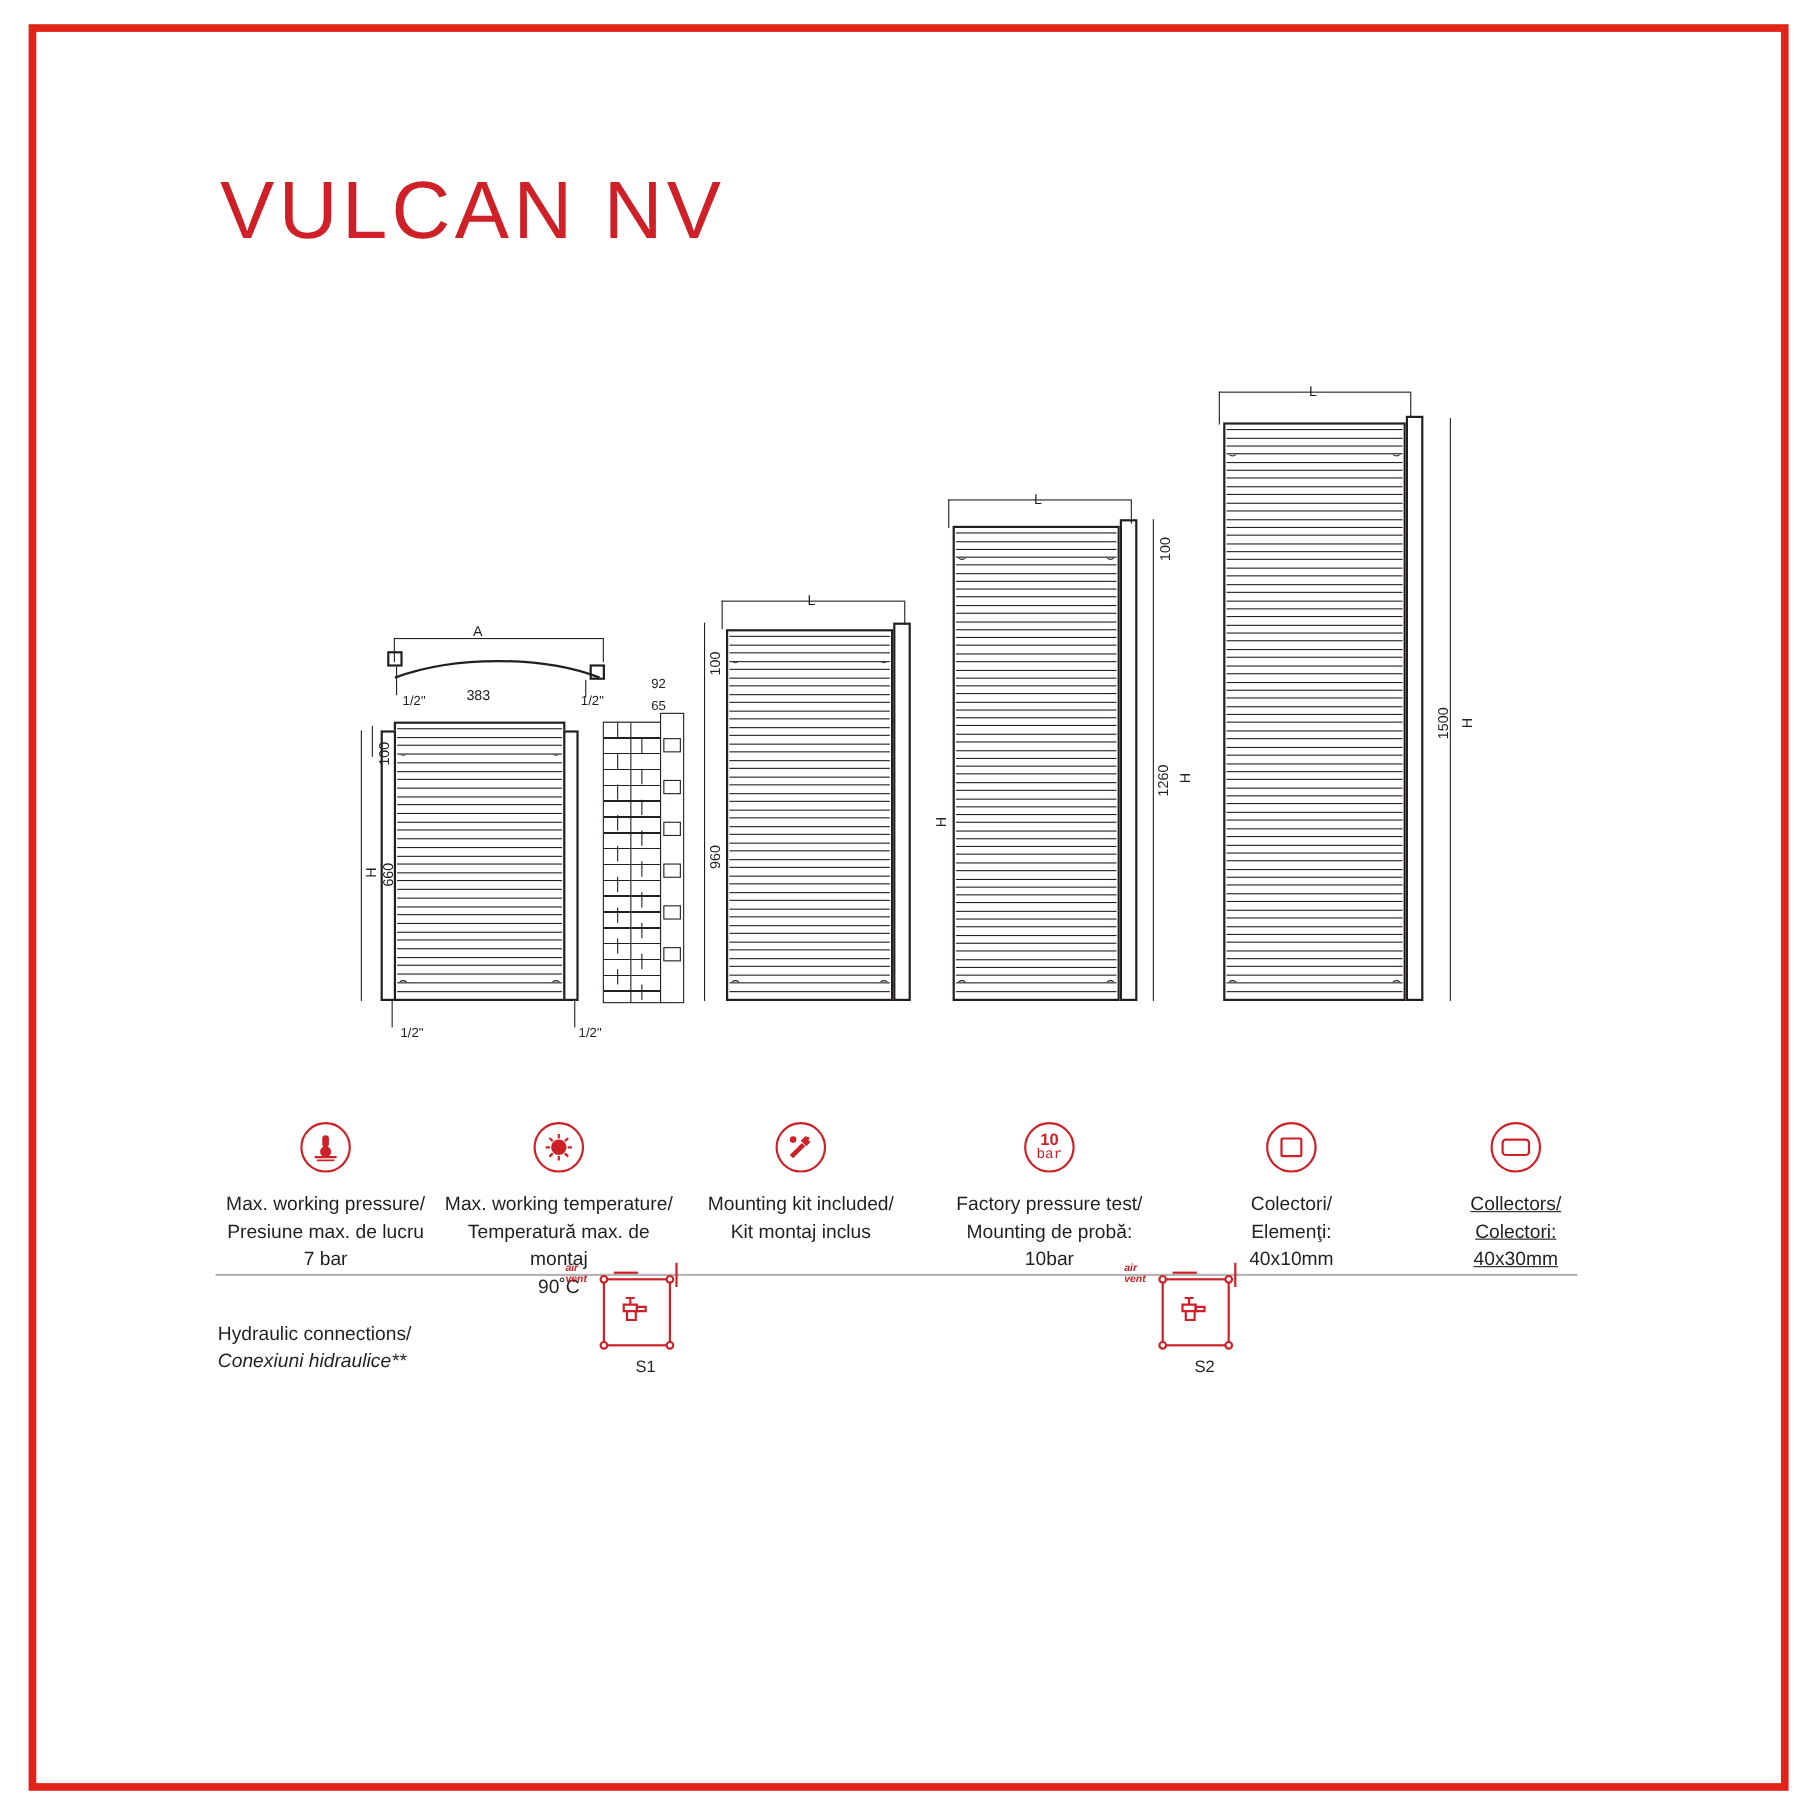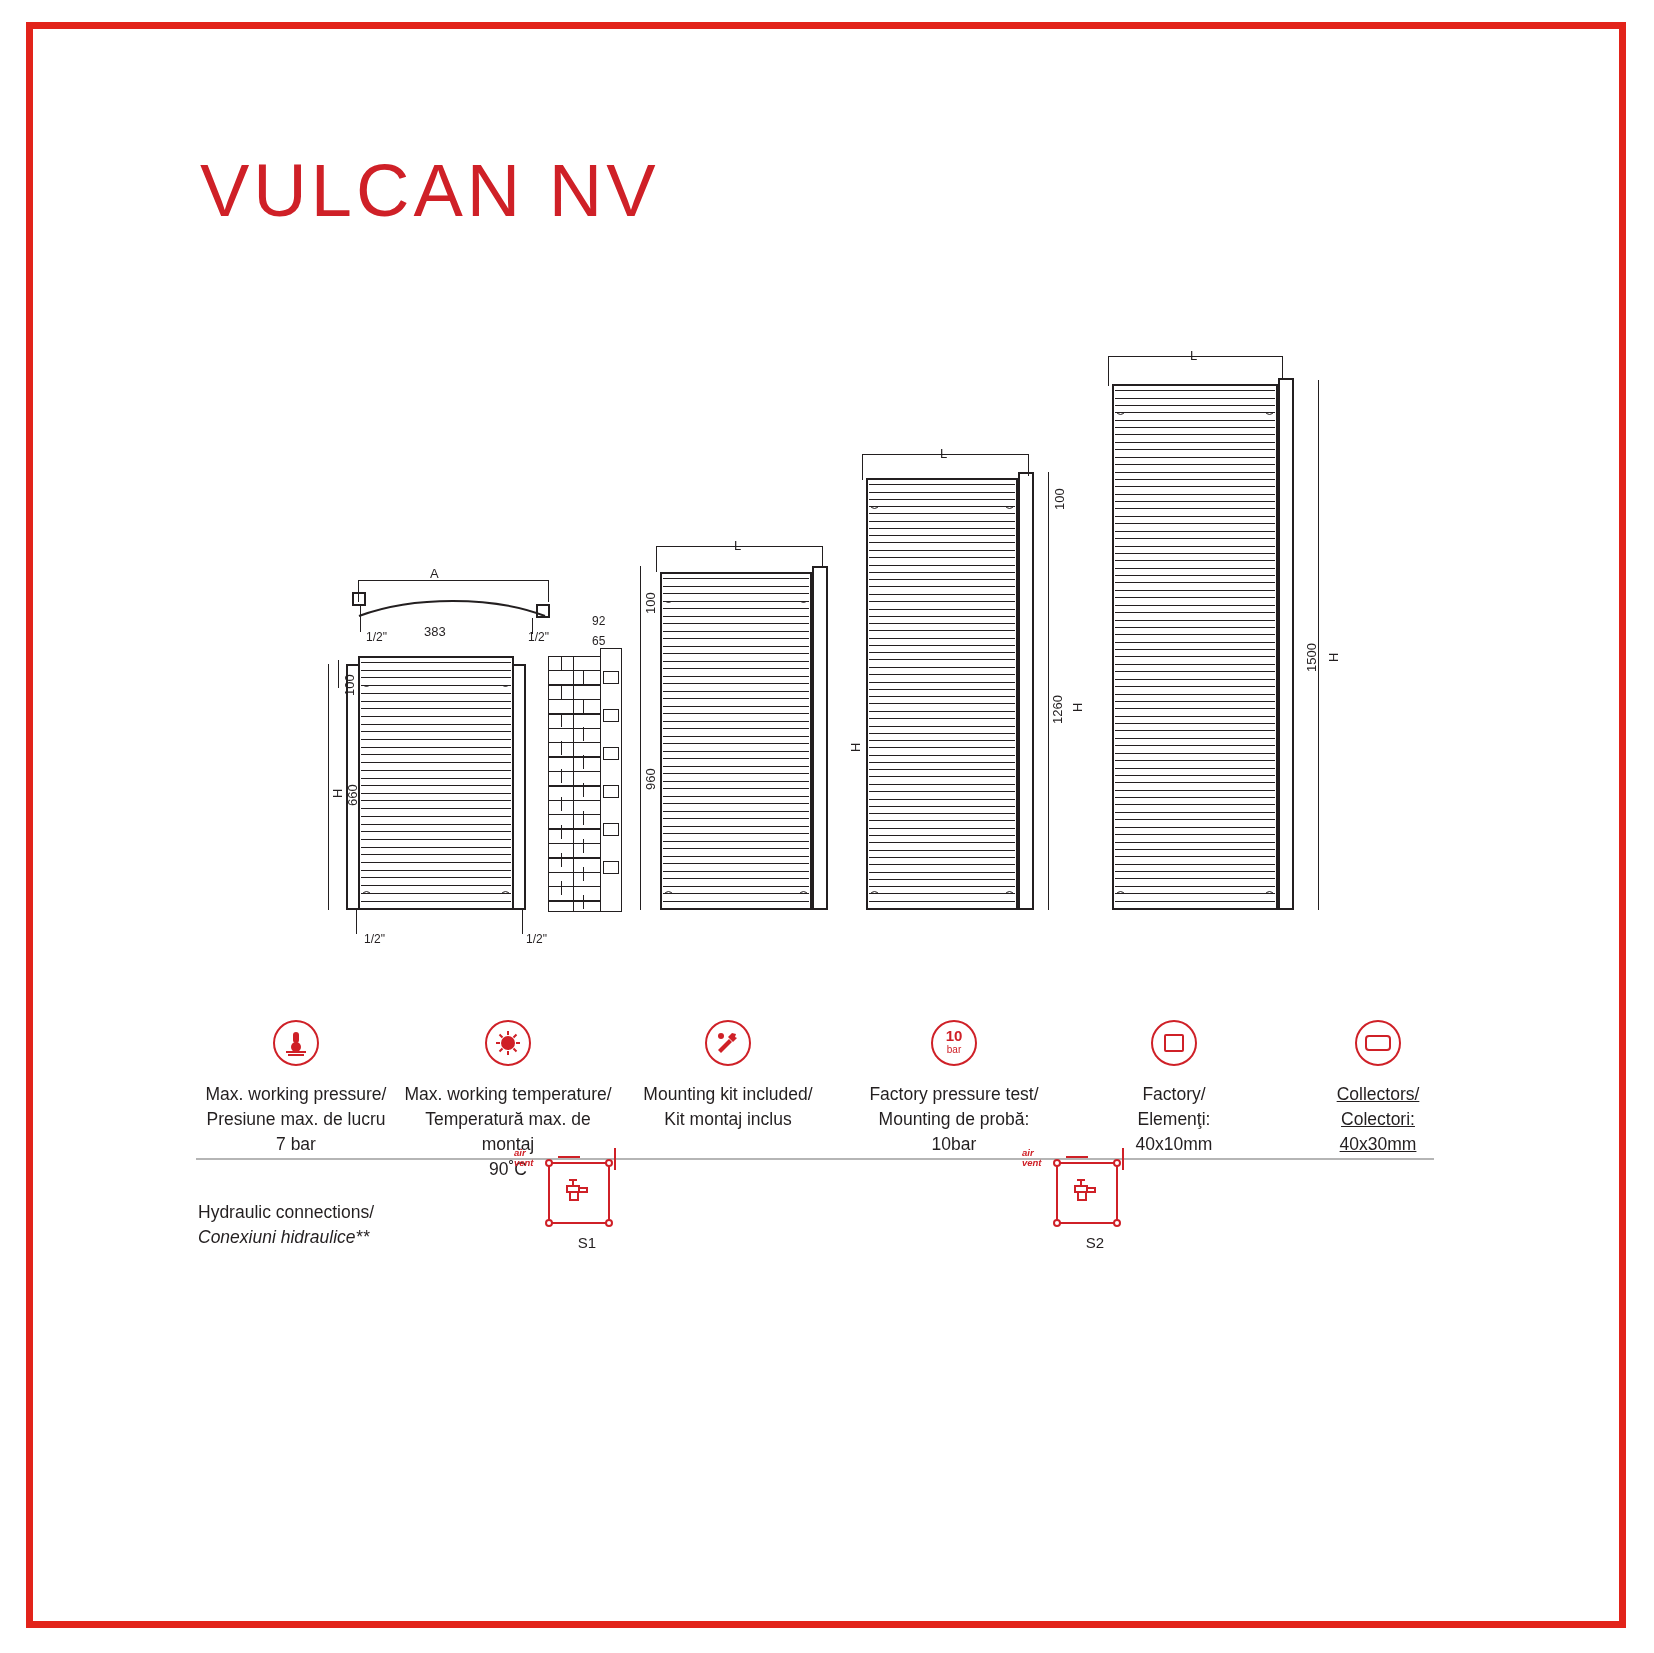--- a/index.html
+++ b/index.html
@@ -347,32 +347,32 @@
           <path d="M17 3l-4 4 5 5 4-4-2-1 1-3z" fill="#cf2027"></path>
           <circle cx="6" cy="6" r="3" fill="#cf2027"></circle>
         </svg>
     </div>
     <div class="icon-label">Mounting kit included/</div>
     <div class="icon-label it">Kit montaj inclus</div>
   </div>
 
   <div class="icon-cell" style="left:862px;top:0;width:184px;">
     <div class="icon-circle">
-      <span style="font-size:15px;font-weight:700;line-height:12px;">10<br><span style="font-size:10px;font-weight:400;">bar</span></span>
+      <span style="font-size:15px;font-weight:700;line-height:12px;">10<br><span style="font-size:13px;font-weight:400;font-family:Liberation Mono, monospace;">bar</span></span>
     </div>
     <div class="icon-label">Factory pressure test/</div>
     <div class="icon-label it">Mounting de probă:</div>
     <div class="icon-label">10bar</div>
   </div>
 
   <div class="icon-cell" style="left:1088px;top:0;width:172px;">
     <div class="icon-circle">
       <span style="display:block;width:16px;height:14px;border:2px solid #cf2027;border-radius:2px;"></span>
     </div>
-    <div class="icon-label">Factory/</div>
+    <div class="icon-label">Colectori/</div>
     <div class="icon-label it">Elemenţi:</div>
     <div class="icon-label">40x10mm</div>
   </div>
 
   <div class="icon-cell" style="left:1290px;top:0;width:176px;text-decoration:underline;">
     <div class="icon-circle">
       <span style="display:block;width:22px;height:12px;border:2px solid #cf2027;border-radius:4px;"></span>
     </div>
     <div class="icon-label">Collectors/</div>
     <div class="icon-label it">Colectori:</div>

